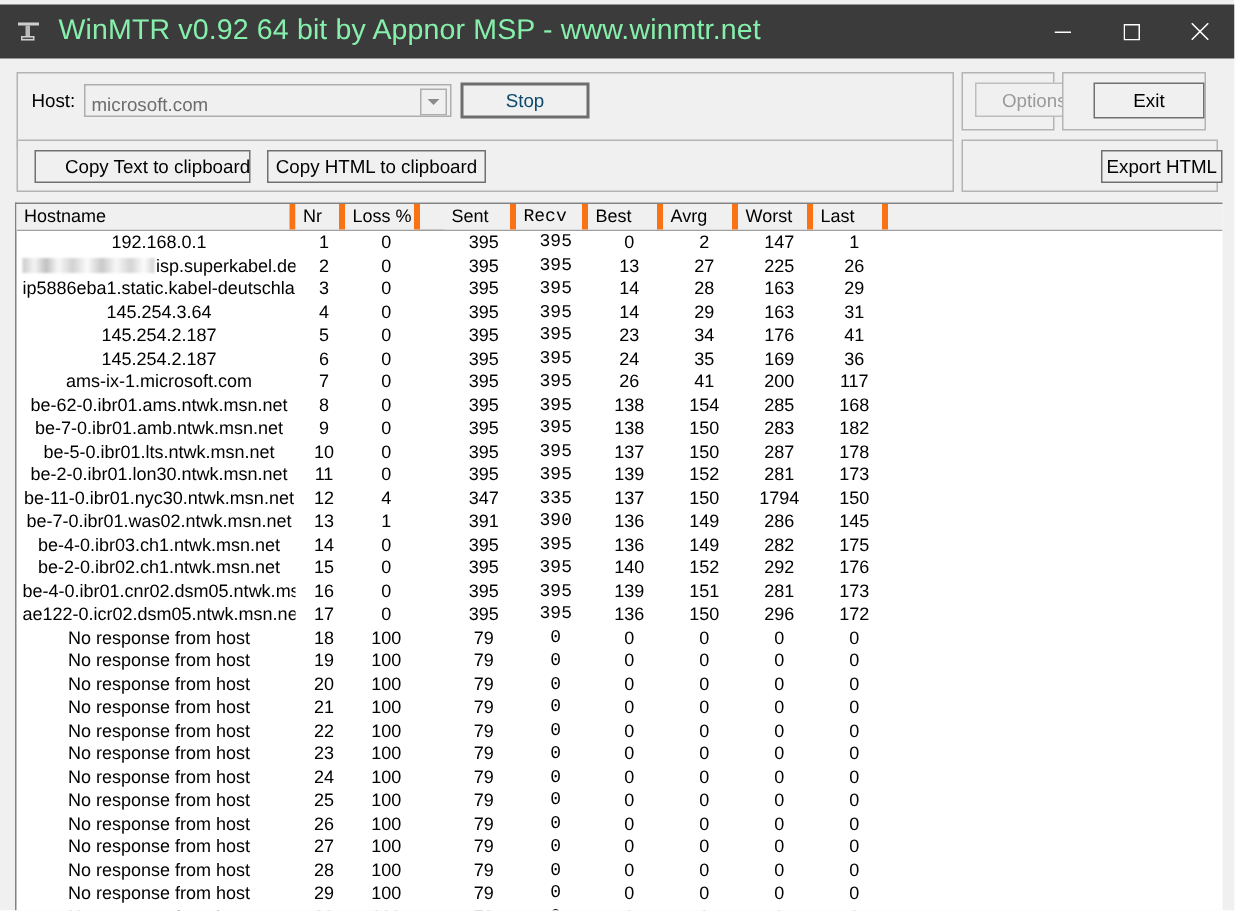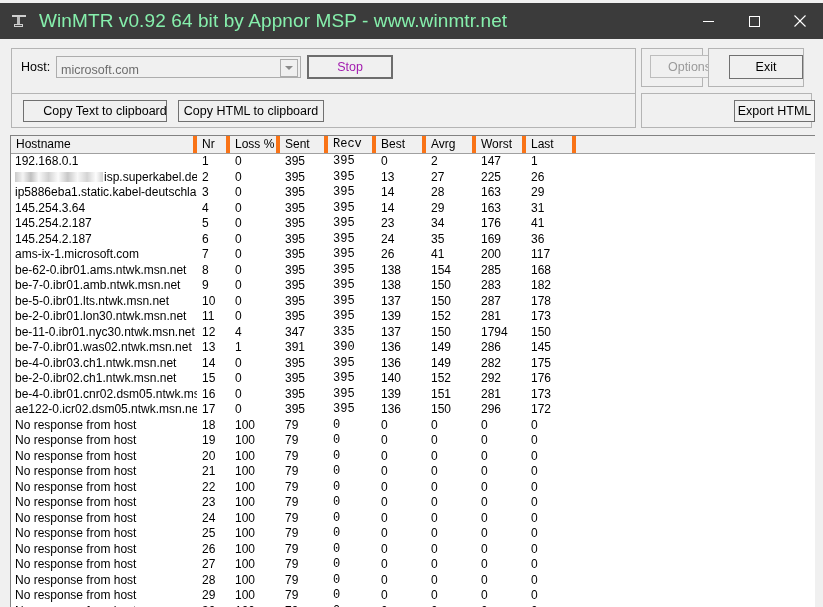--- a/index.html
+++ b/index.html
@@ -153,21 +153,21 @@
     white-space: nowrap;
     text-align: center;
     padding: 0;
   }
   .btn.disabled {
     color: #9a9a9a;
     border-color: #bdbdbd;
   }
   .btn.stop {
     border: 2px solid #6d6d6d;
-    color: #a21caf;
+    color: #0c4a6e;
   }
 
   #btn-stop    { left: 295px; top: 6px;  width: 86px; height: 24px; }
   #btn-options { left: 8px;   top: 6px;  width: 79px; height: 23px; }
   #btn-exit    { left: 20px;  top: 6px;  width: 74px; height: 24px; }
   #btn-copytext { left: 11px;  top: 6px; width: 144px; height: 22px; padding-left: 20px; }
   #btn-copyhtml { left: 166px; top: 6px; width: 146px; height: 22px; }
   #btn-exporttext { left: 8px;  top: 6px; width: 80px; height: 22px; margin-top: 48px; }
   #btn-exporthtml { left: 92px; top: 6px; width: 81px; height: 22px; }
 
@@ -206,38 +206,39 @@
     border-right: none;
   }
 
   .lv-body {
     position: relative;
   }
   .lv-row {
     display: flex;
     height: 15.5px;
     align-items: center;
+    text-align: center;
   }
   .lv-cell {
     box-sizing: border-box;
     font-size: 12px;
     color: #000000;
     line-height: 15px;
     white-space: nowrap;
     overflow: hidden;
     flex: none;
     padding-left: 5px;
   }
   .lv-cell.host { padding-left: 4px; }
 
   
   .c-host  { width: 186px; }
   .c-nr    { width: 33px; }
   .c-loss  { width: 50px; }
-  .c-sent  { width: 48px; }
+  .c-sent  { width: 48px; margin-left: 16px; }
   .c-recv  { width: 48px; font-family: Liberation Mono, monospace; }
   .c-best  { width: 50px; }
   .c-avrg  { width: 50px; }
   .c-worst { width: 50px; }
   .c-last  { width: 50px; }
 
   
   .redacted {
     display: inline-block;
     width: 88px;

